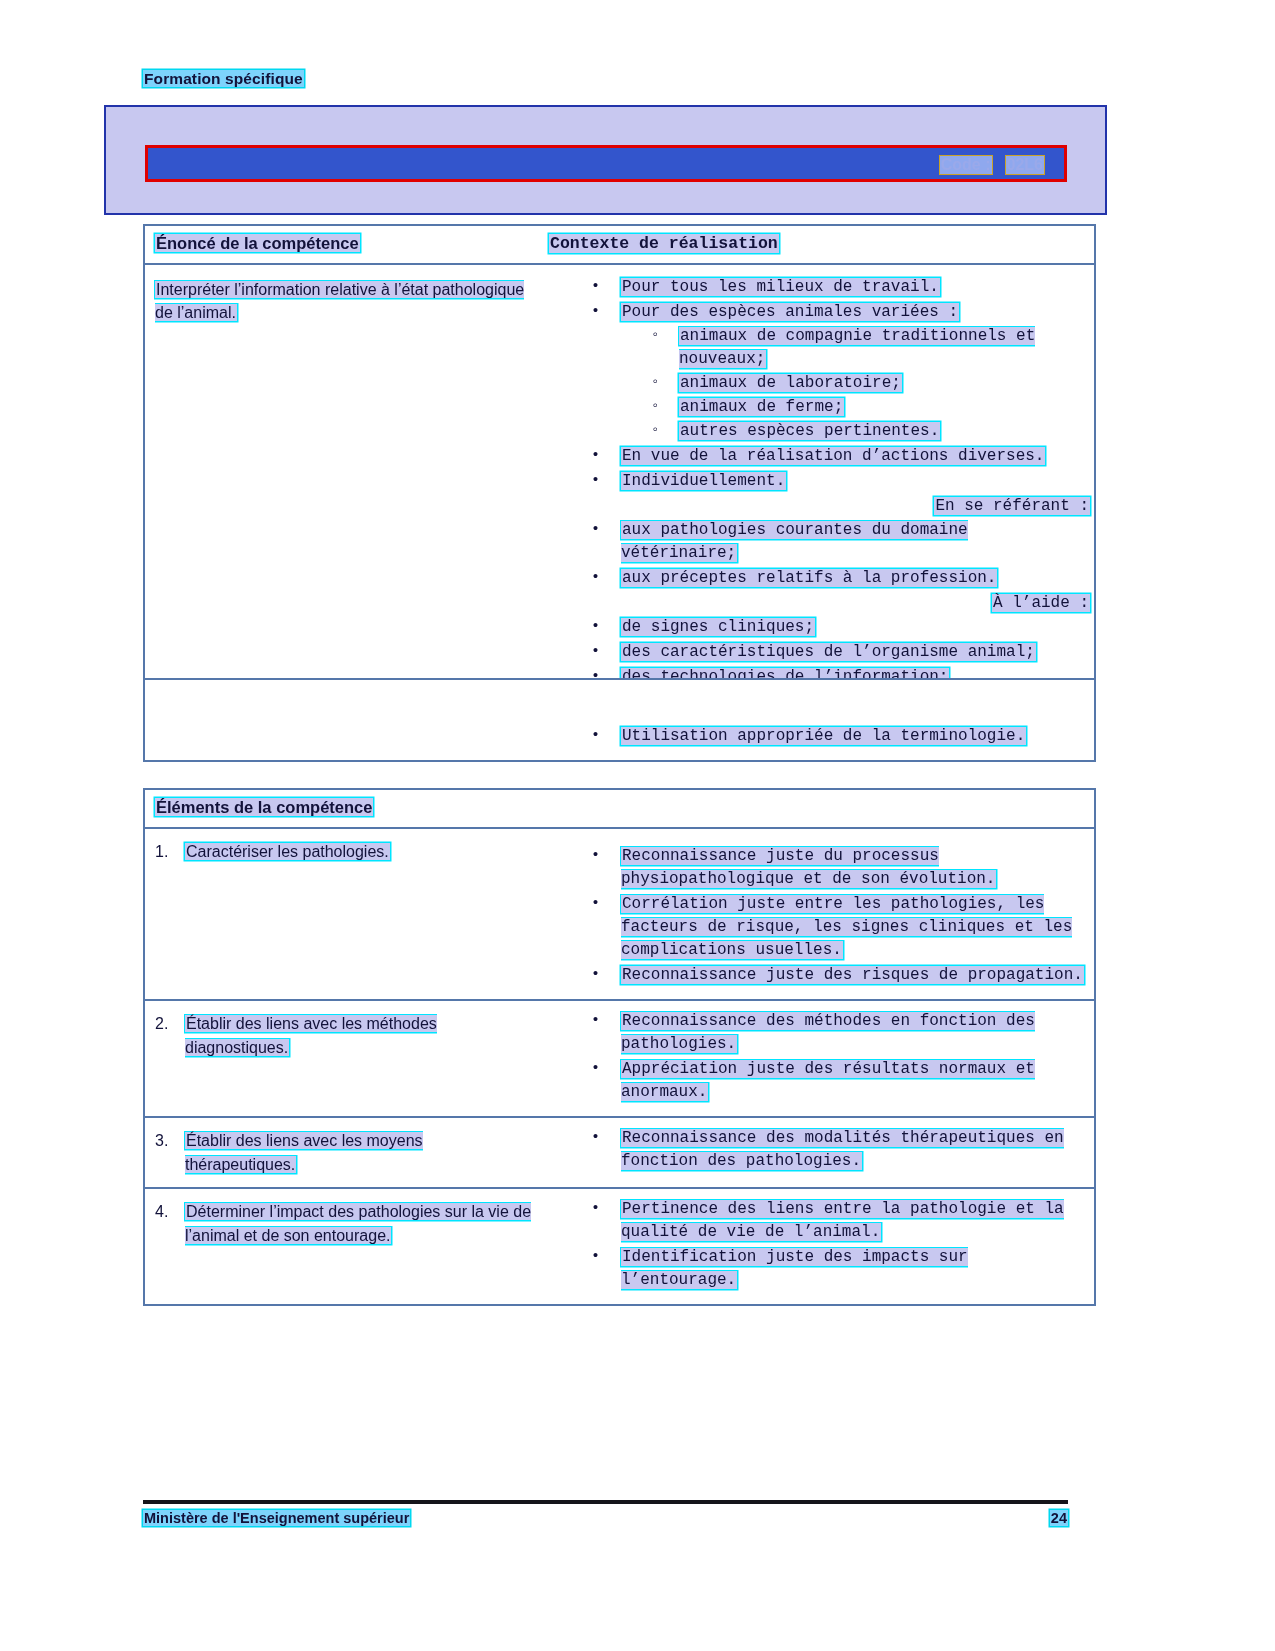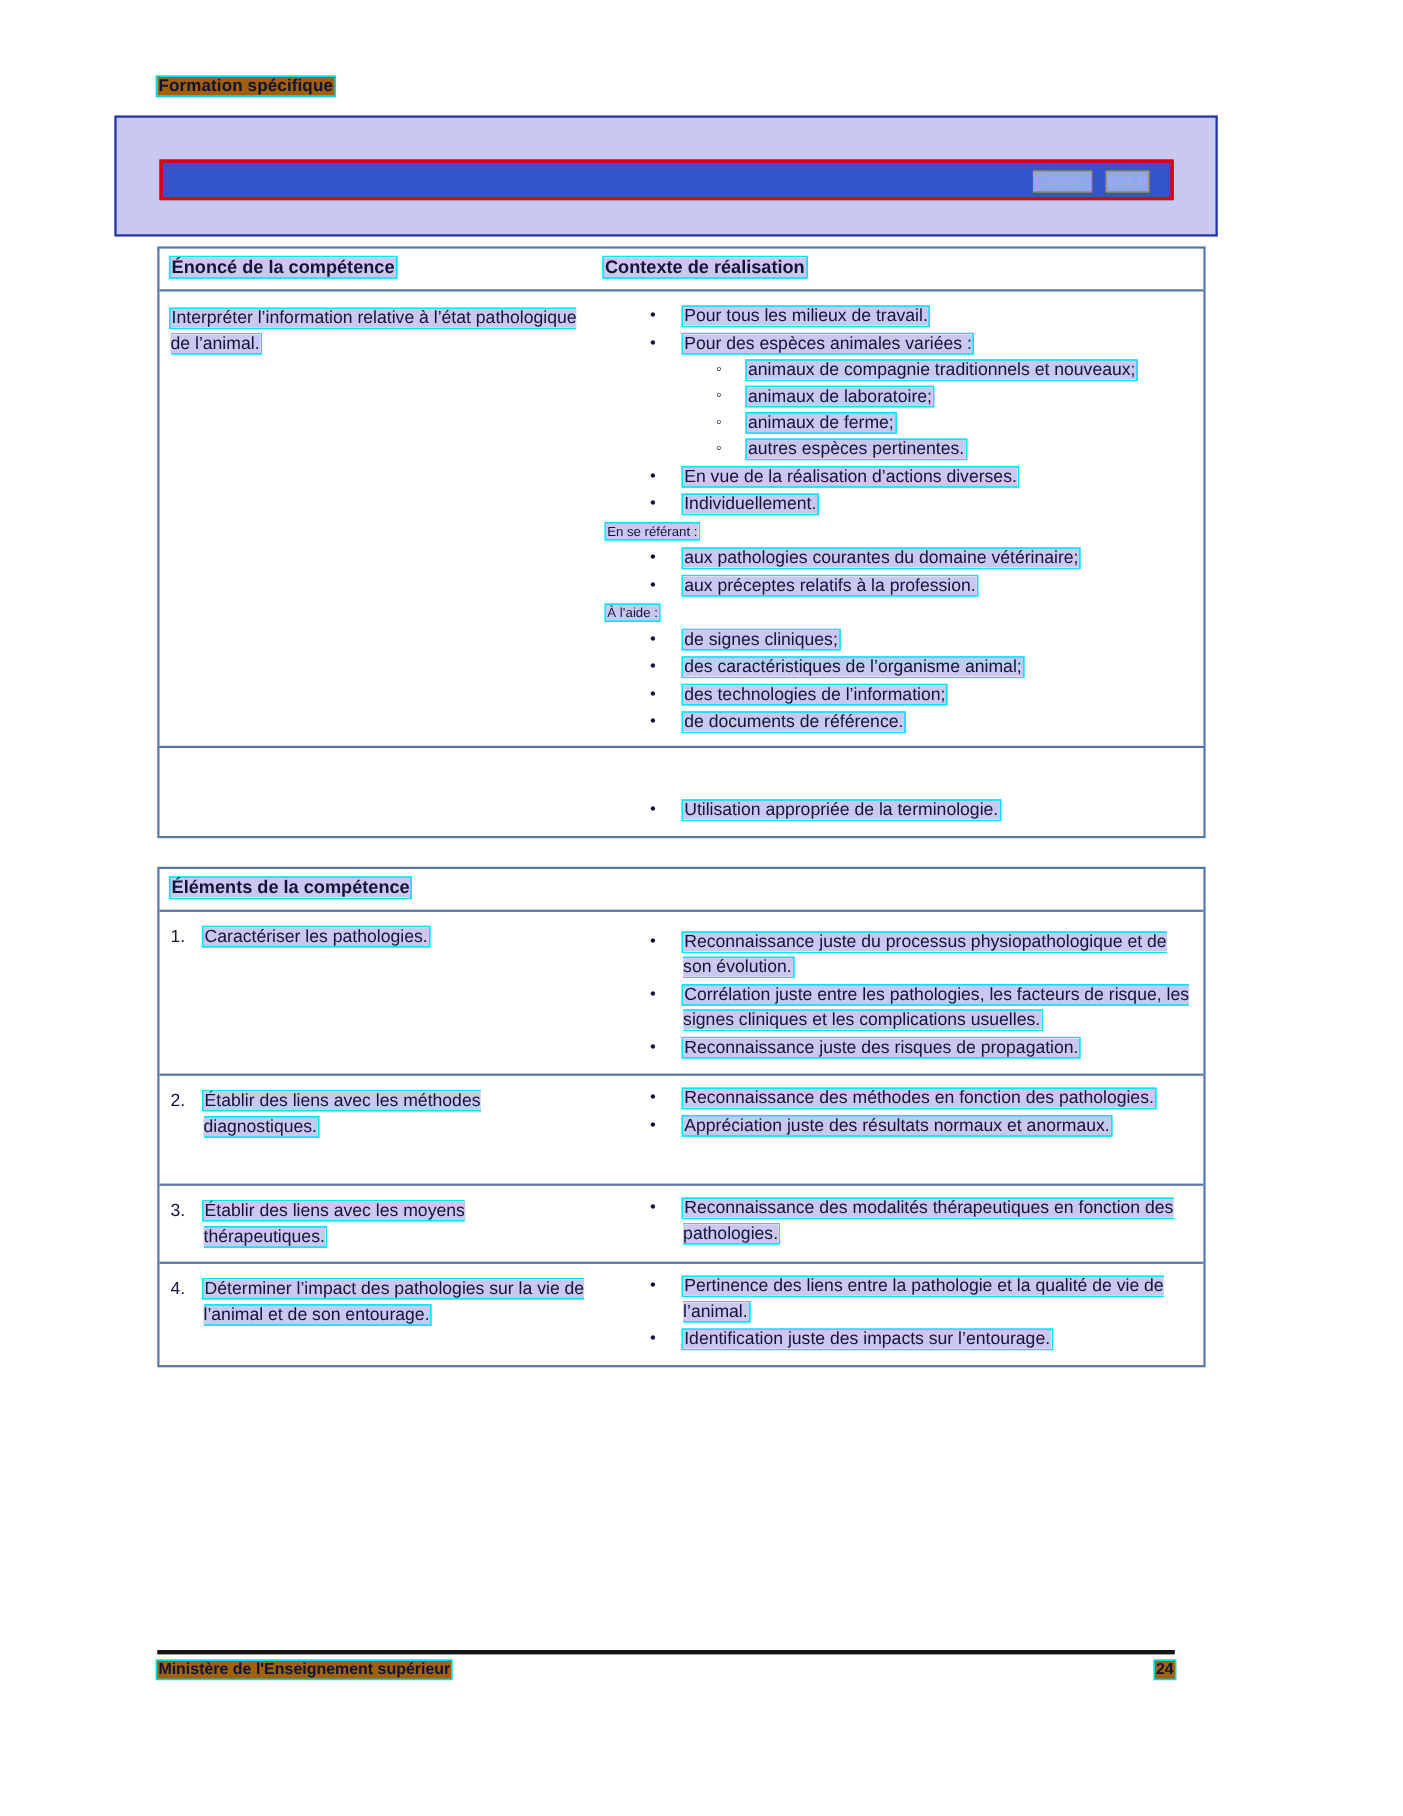--- a/index.html
+++ b/index.html
@@ -15,21 +15,21 @@
   .page{position:relative;width:1275px;height:1651px;}
 
   
   .sel{
     background:#c8c8f0;
     box-shadow:0 0 0 1.5px #00e5ff;
     display:inline;
     padding:0 1px;
   }
   .sel-cyan{
-    background:#a16207;
+    background:#7dd3fc;
     box-shadow:0 0 0 1.5px #00d8f0;
     display:inline;
     padding:0 1px;
   }
   .sel-gold{
     display:inline-block;
     background:#8fa8ee;
     outline:1.5px solid #c9a227;
     padding:0 1px;
   }
@@ -90,21 +90,21 @@
   
   .tbl{
     position:absolute;left:143px;width:953px;
     border:2.5px solid #5577aa;
     box-sizing:border-box;
     background:#ffffff;
   }
   .trow{display:flex;border-bottom:2.5px solid #5577aa;}
   .trow:last-child{border-bottom:none;}
   .cL{width:400px;flex:0 0 400px;padding:8px 10px 10px 10px;box-sizing:border-box;}
-  .cR{flex:1;padding:8px 4px 10px 4px;box-sizing:border-box;}
+  .cR{flex:1;padding:8px 4px 10px 4px;box-sizing:border-box;font-family:Liberation Mono, monospace;}
 
   .hdr{
     font-size:16.5px;font-weight:700;color:#12123a;
   }
 
   .body-txt{font-size:16px;line-height:23px;color:#12123a;}
 
   ul.lv1{list-style:none;margin:0;padding:0;}
   ul.lv1 > li{
     position:relative;padding-left:72px;margin:0 0 2px 0;
@@ -116,21 +116,21 @@
   }
   ul.lv2{list-style:none;margin:1px 0 1px 0;padding:0;}
   ul.lv2 > li{
     position:relative;padding-left:58px;margin:0 0 1px 0;
     font-size:16px;line-height:23px;
   }
   ul.lv2 > li::before{
     content:"\25E6";position:absolute;left:30px;top:-1px;
     font-size:15px;color:#12123a;
   }
-  .lead{font-size:12px;line-height:23px;margin:2px 0 1px 0;padding-left:2px;}
+  .lead{font-size:16px;line-height:23px;margin:2px 0 1px 0;padding-left:2px;text-align:right;}
 
   .numitem{font-size:16px;line-height:24px;position:relative;padding-left:30px;}
   .numitem .num{position:absolute;left:0;top:0;}
 
   ul.crit{list-style:none;margin:0;padding:0;}
   ul.crit > li{
     position:relative;padding-left:72px;margin:0 0 2px 0;
     font-size:16px;line-height:23px;
   }
   ul.crit > li::before{

